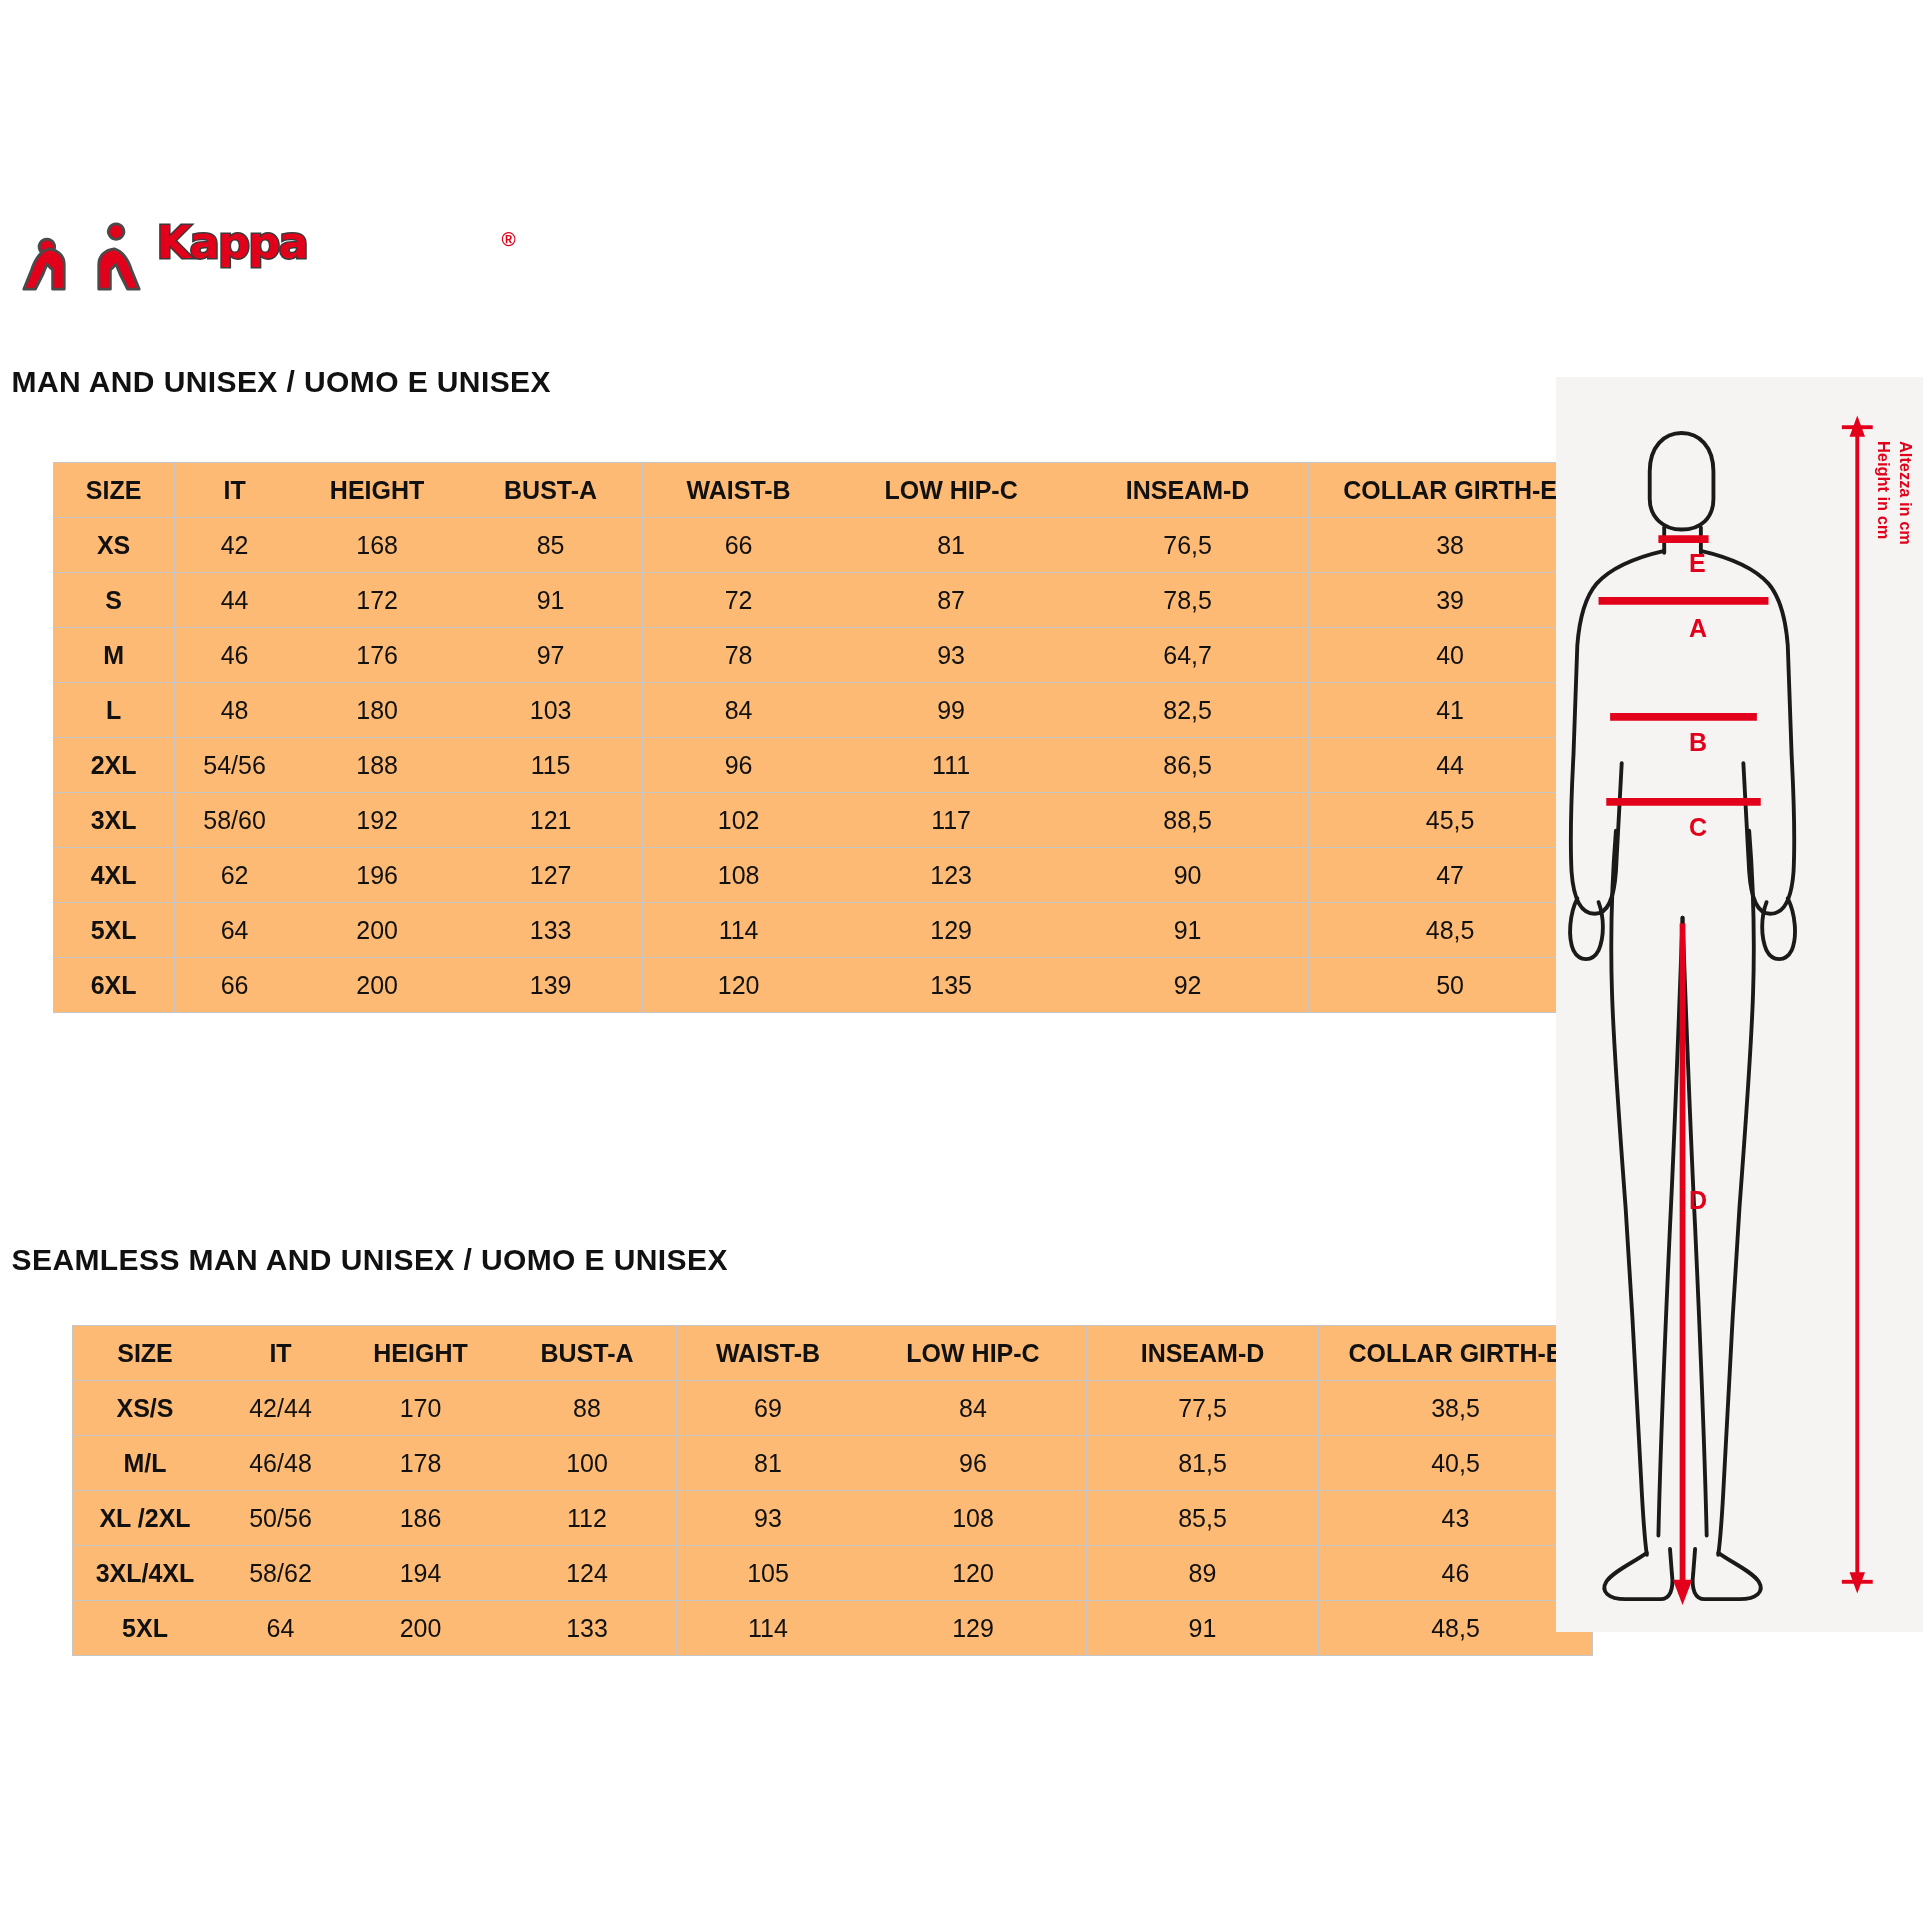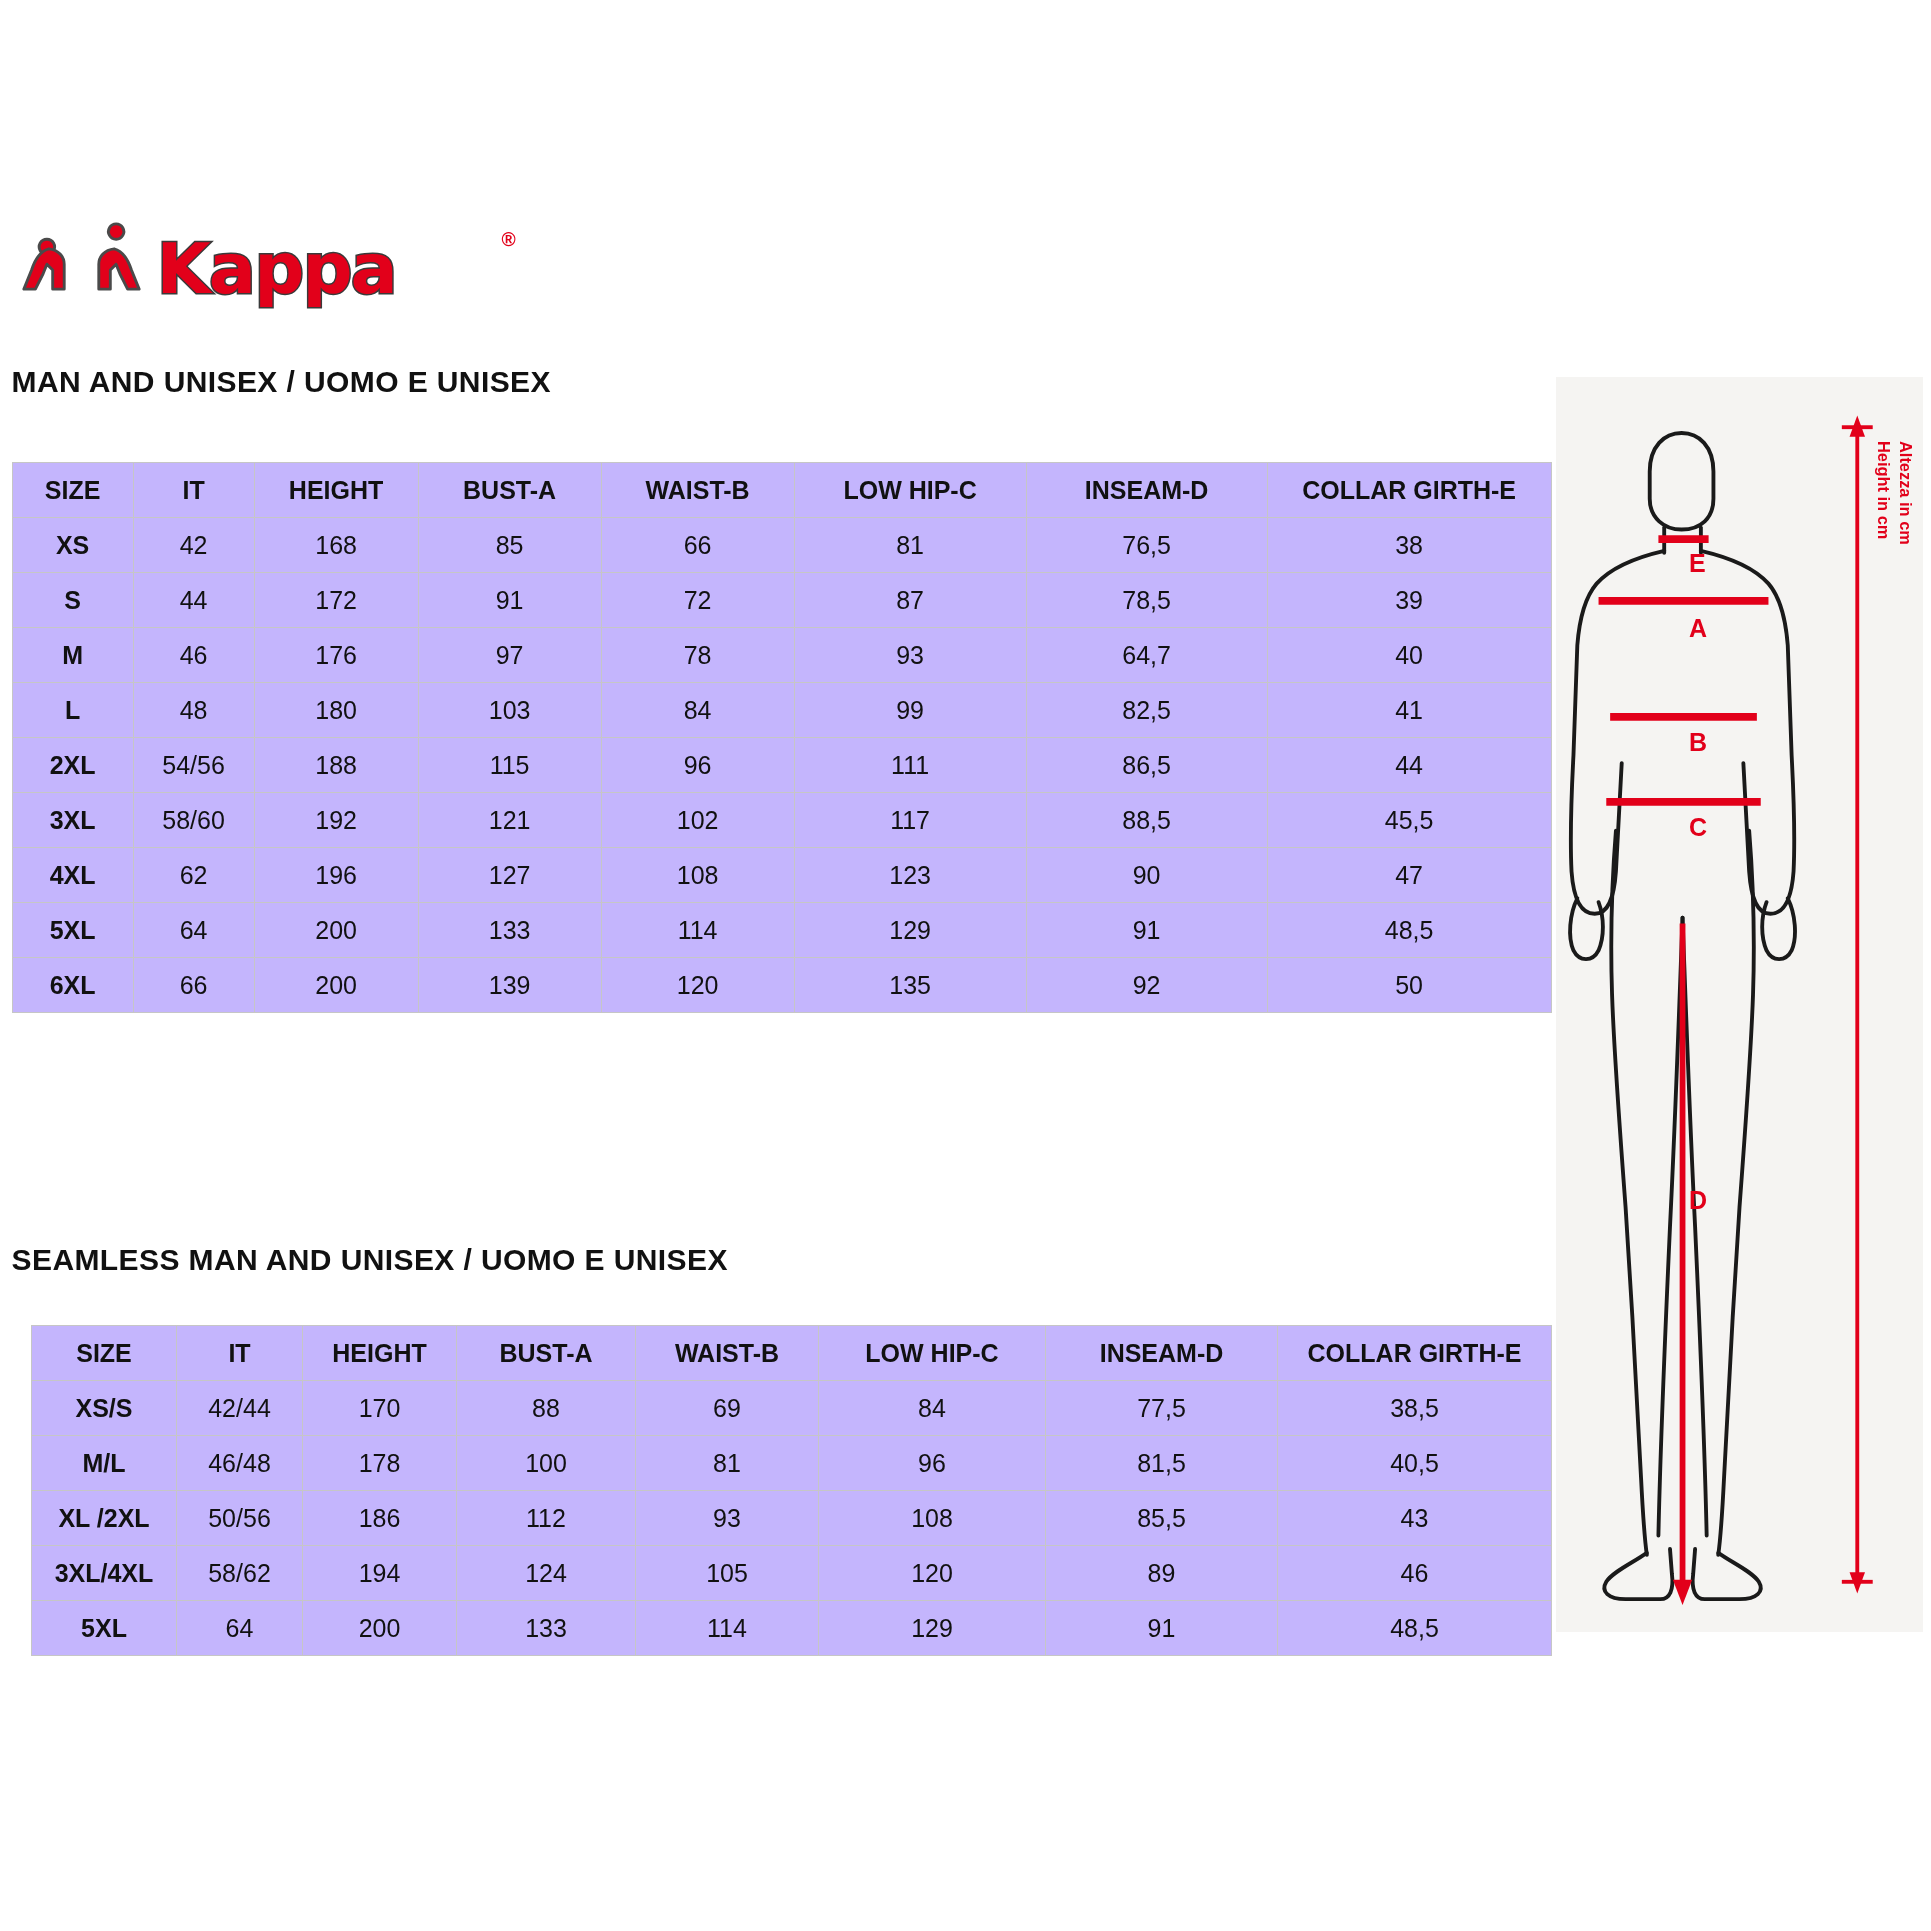--- a/index.html
+++ b/index.html
@@ -34,28 +34,27 @@
     position: absolute;
     left: 0px;
     top: 5.8px;
     width: 135px;
     height: 73px;
   }
   .logo-word {
     position: absolute;
     left: 143px;
     top: 1.9px;
-    font-size: 70px;
+    font-size: 45px;
     font-weight: bold;
     letter-spacing: -1.9px;
     color: #e2001a;
     -webkit-text-stroke: 2.9px #3a3a3a;
     paint-order: stroke fill;
     font-family: "DejaVu Sans", sans-serif;
-    margin-top: 12px;
   }
   .logo-reg {
     position: absolute;
     left: 488px;
     top: 15.4px;
     font-size: 19.3px;
     font-weight: bold;
     color: #e2001a;
   }
 
@@ -69,21 +68,22 @@
     white-space: nowrap;
   }
   #title-man { left: 11.6px; top: 365px; }
   #title-seamless { left: 11.6px; top: 1243px; text-align: right; }
 
   
   table.size-table {
     position: absolute;
     border-collapse: collapse;
     table-layout: fixed;
-    background: #c4b5fd;
+    background: #fdba74;
+    margin-left: 41px;
   }
   table.size-table th,
   table.size-table td {
     border: 1px solid #c6c6c6;
     text-align: center;
     vertical-align: middle;
     font-size: 25px;
     color: #111111;
     padding: 0;
   }

